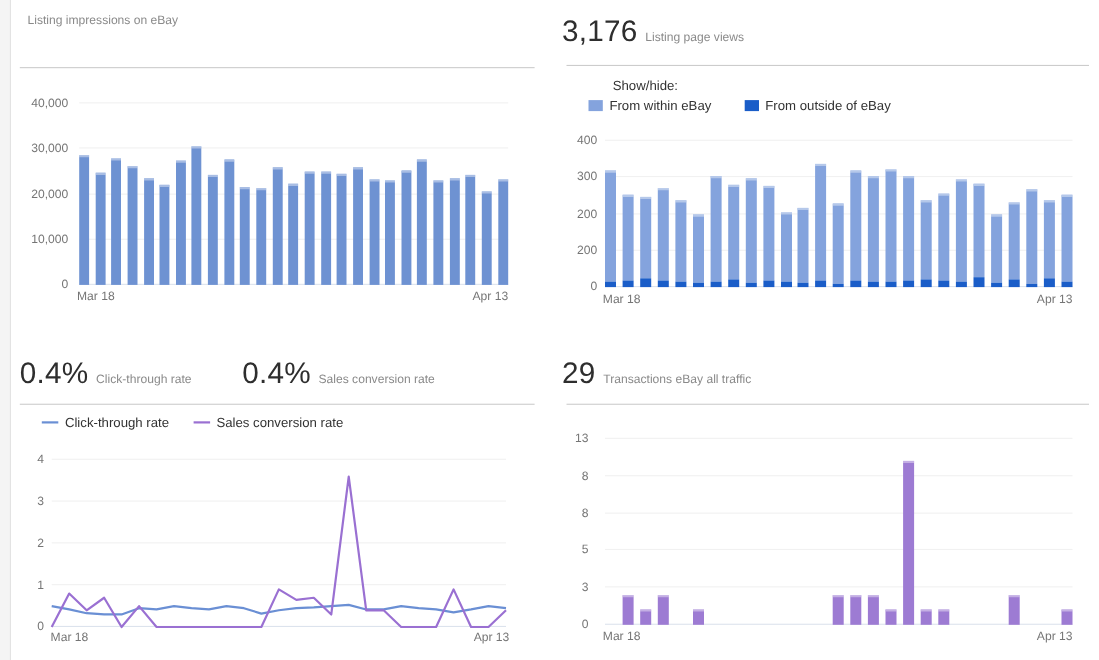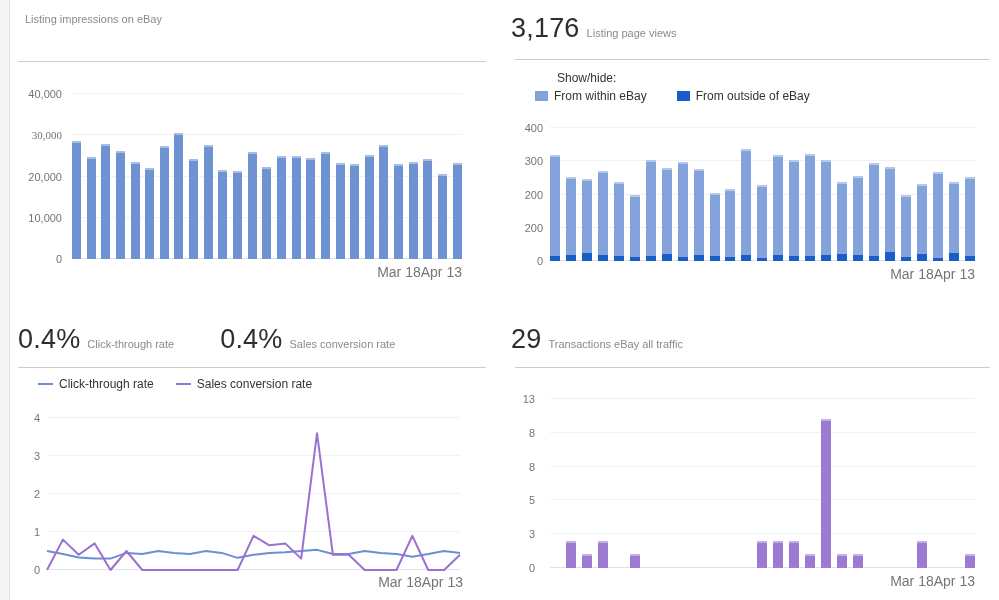--- a/index.html
+++ b/index.html
@@ -24,38 +24,38 @@
   .gridline.baseline{background:#dce3ed}
   .bars{position:absolute;left:0;right:0;top:0;bottom:0;display:flex;
     align-items:flex-end;justify-content:space-between}
   .bar{box-shadow:inset 0 2px 0 rgba(255,255,255,.4)}
   .stack{display:flex;flex-direction:column;justify-content:flex-end;height:100%}
   .stack .seg{width:100%}
   .stack .seg:first-child{box-shadow:inset 0 2px 0 rgba(255,255,255,.4)}
   .ylabels{position:absolute}
   .ytick{position:absolute;right:0;bottom:0;transform:translateY(50%);
     font-size:11px;color:#757575;white-space:nowrap}
-  .xlabels{position:absolute;display:flex;justify-content:flex-end;
-    font-size:14px;color:#757575}
+  .xlabels{position:absolute;display:flex;justify-content:space-between;
+    font-size:11px;color:#757575}
   .linesvg{position:absolute;left:0;top:0;width:100%;height:100%;overflow:visible}
 </style>
 </head>
 <body>
 
 <div class="edge-strip"></div>
 
 <div class="hdr" style="left:18px;top:13px">
   <span class="sub">Listing impressions on eBay</span>
 </div>
 <div class="hr" style="left:18px;top:61px;width:468px"></div>
 
 <div>
   <div class="ylabels" style="left:12px;top:94px;width:50px;height:165px">
       <div class="ytick" style="bottom: 100%;">40,000</div>
-      <div class="ytick" style="bottom: 75%; font-family: Liberation Serif, serif;">30,000</div>
+      <div class="ytick" style="bottom: 75%;">30,000</div>
       <div class="ytick" style="bottom: 50%;">20,000</div>
       <div class="ytick" style="bottom: 25%; text-align: center;">10,000</div>
       <div class="ytick" style="bottom: 0%;">0</div>
     </div>
   <div class="plot" style="left:72px;top:94px;width:390px;height:165px">
       <div class="gridline" style="bottom: 100%;"></div>
       <div class="gridline" style="bottom: 75%;"></div>
       <div class="gridline" style="bottom: 50%;"></div>
       <div class="gridline" style="bottom: 25%;"></div>
       <div class="gridline baseline" style="bottom: 0%;"></div>

